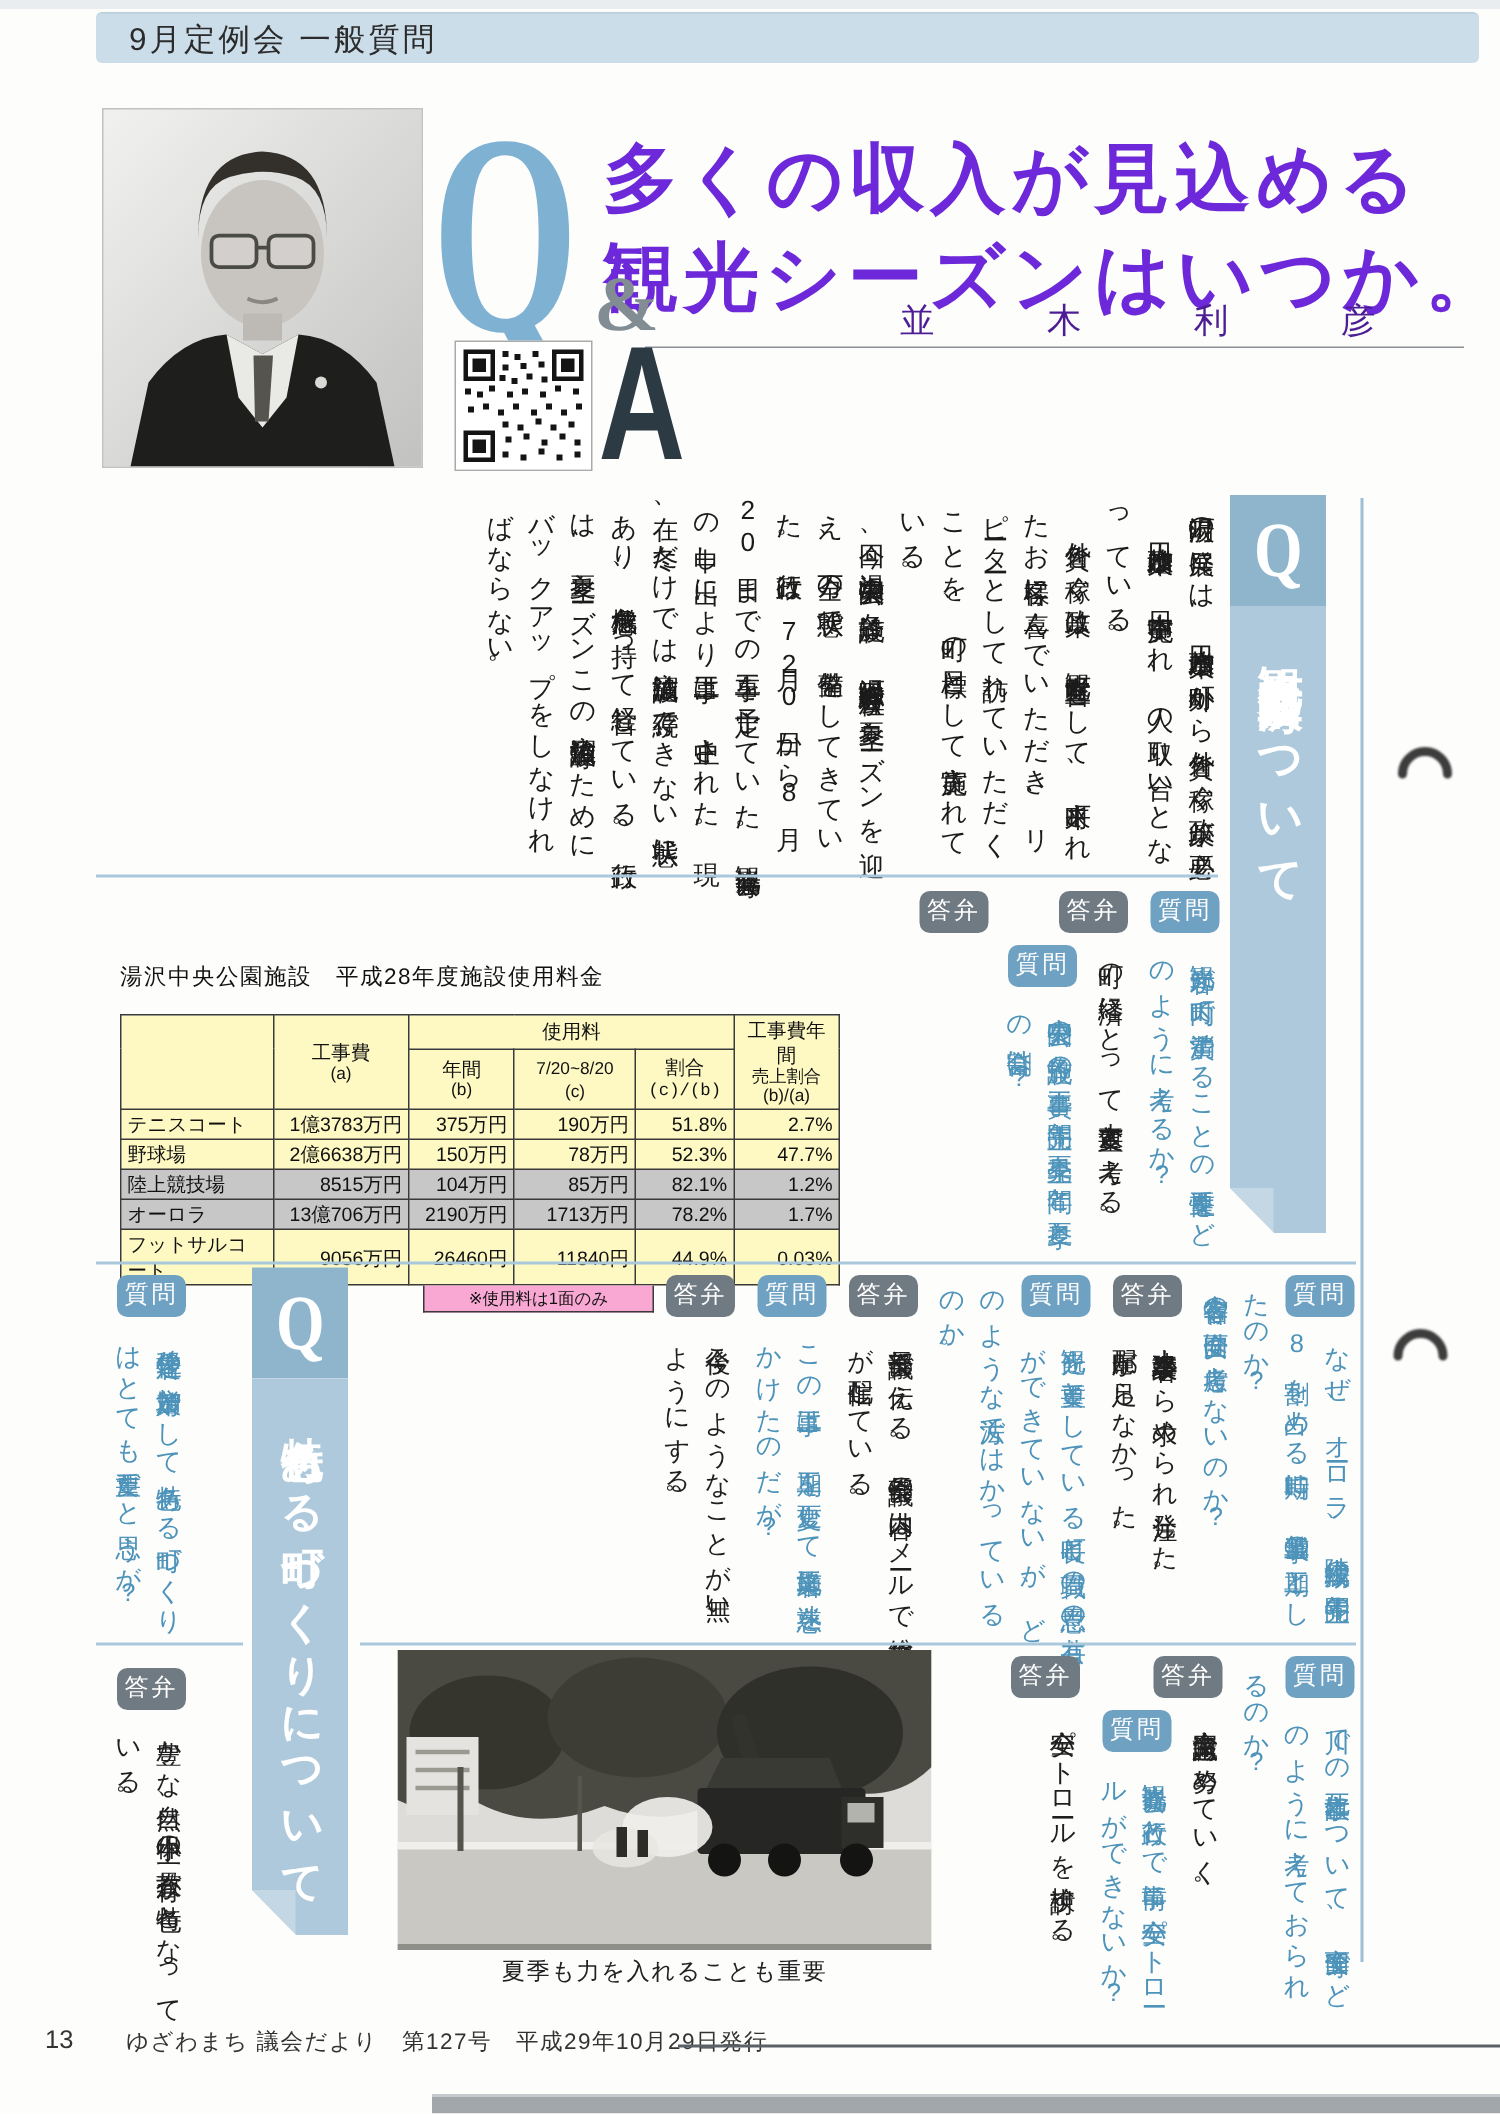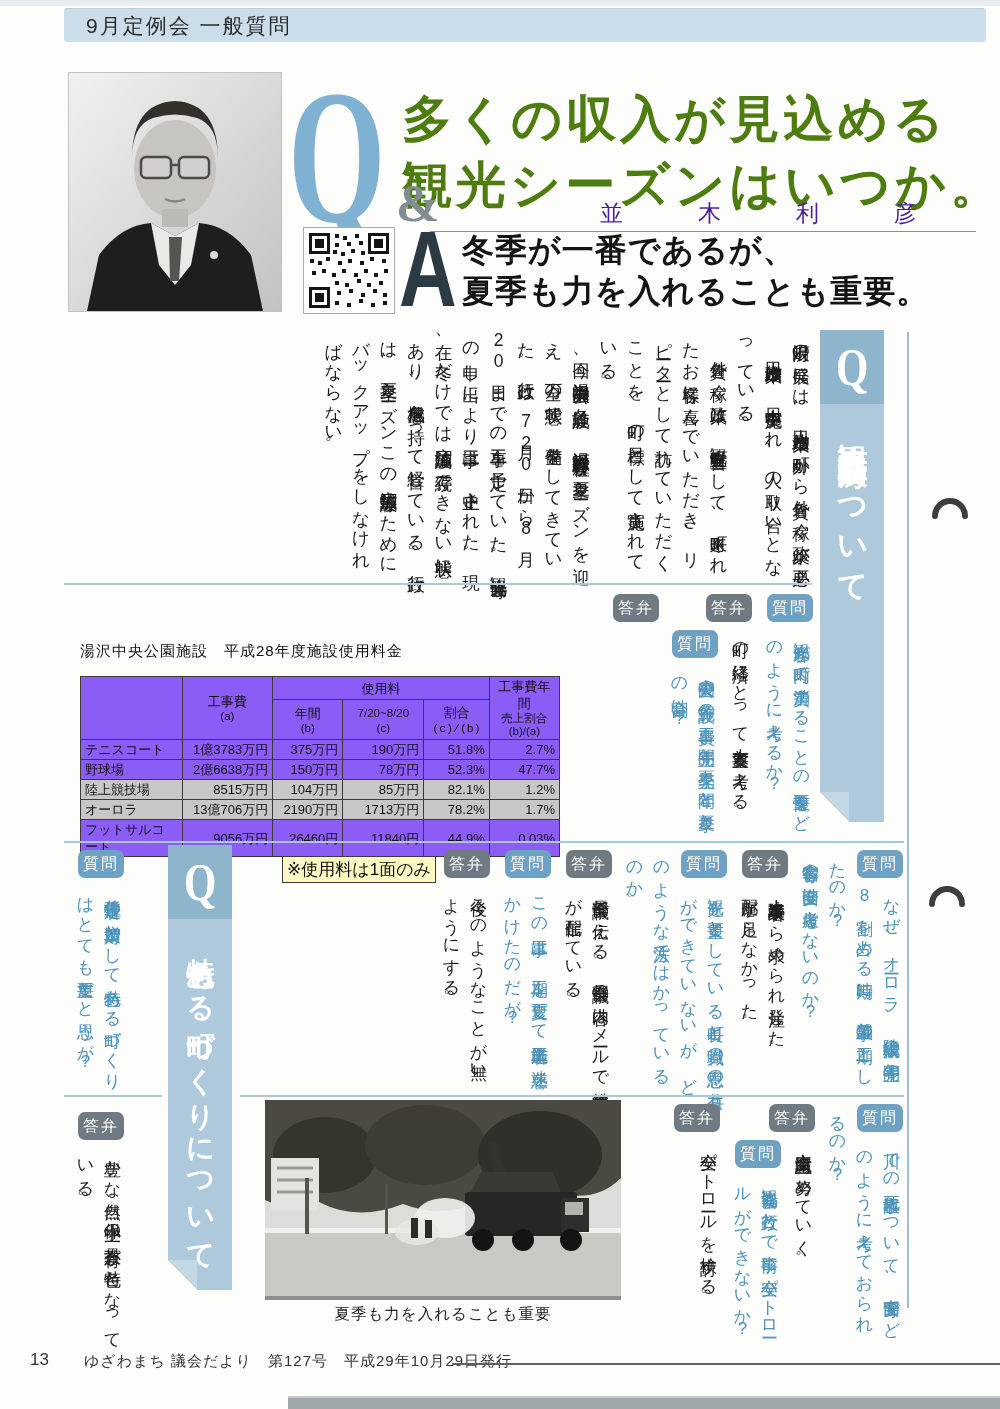--- a/index.html
+++ b/index.html
@@ -15,21 +15,21 @@
   .header-bar{left:64px;top:8px;width:922px;height:33px;background:#cbdde9;border-radius:4px;
               border-top:1px solid #b9cedb;display:flex;align-items:center;}
   .header-bar span{font-size:21px;color:#2b2b2b;margin-left:22px;letter-spacing:2px;}
   
   .portrait{left:68px;top:72px;width:212px;height:238px;border:1px solid #c2c2c2;background:#ddd;}
   .bigQ{left:288px;top:62px;font-family:"Liberation Serif","DejaVu Serif",serif;font-weight:bold;
         font-size:190px;line-height:1;color:#7fb1d2;transform:scaleX(.66);transform-origin:left top;}
   .amp{left:396px;top:178px;font-family:"Liberation Serif","DejaVu Serif",serif;font-weight:bold;
        font-size:52px;color:#828c93;line-height:1;}
   .headline{left:402px;top:86px;font-family:"Liberation Serif","DejaVu Serif",serif;font-weight:bold;
-            color:#4d7c0f;font-size:50px;line-height:66px;letter-spacing:4px;white-space:nowrap;}
+            color:#6d28d9;font-size:50px;line-height:66px;letter-spacing:4px;white-space:nowrap;}
   .speaker{left:600px;top:198px;font-family:"Liberation Serif","DejaVu Serif",serif;
            font-size:23px;color:#4c1d95;letter-spacing:75px;white-space:nowrap;}
   .name-rule{left:430px;top:231px;width:546px;height:1px;background:#8b9196;}
   .qr{left:303px;top:227px;width:90px;height:85px;background:#fff;border:1px solid #aaa;}
   .bigA{left:399px;top:215px;font-weight:bold;font-size:108px;line-height:1;color:#2c3a44;
         transform:scaleX(.74);transform-origin:left top;}
   .answer-head{left:462px;top:231px;font-weight:bold;font-size:32px;line-height:39px;
                color:#141414;letter-spacing:1px;white-space:nowrap;}
   
   .vtxt{writing-mode:vertical-rl;text-orientation:upright;}
@@ -63,29 +63,29 @@
           font-family:"Liberation Serif","DejaVu Serif",serif;letter-spacing:3px;}
   .rt1{font-size:30px;}
   .rt2{font-size:28px;}
   
   .divider{height:2px;background:#a9c8db;}
   
   .table-wrap{left:80px;top:642px;width:480px;font-size:13px;color:#111;}
   .table-title{font-size:15px;margin-bottom:15px;letter-spacing:1px;}
   table.fee{border-collapse:collapse;table-layout:fixed;}
   table.fee th,table.fee td{border:1px solid #3a3a3a;padding:1px 4px;font-weight:normal;
-                            line-height:17px;background:#8b5cf6;}
+                            line-height:17px;background:#fef9c3;}
   table.fee .num{text-align:right;}
   table.fee .ctr{text-align:center;}
   table.fee tr.shaded th,table.fee tr.shaded td{background:#c7c7c7;}
   table.fee .sub{font-size:11.5px;display:block;line-height:13px;}
   .c-name{width:108px;} .c-cost{width:92px;} .c-ann{width:66px;} .c-sum{width:76px;}
   .c-rat{width:58px;font-family:Liberation Mono, monospace;} .c-cr{width:66px;}
   .fee-note{border:1px solid #3a3a3a;border-top:none;width:152px;margin-left:202px;
-            text-align:center;font-size:17px;padding:1px 0;background:#fef9c3;}
+            text-align:center;font-size:11px;padding:1px 0;background:#f9a8d4;}
   
   .cphoto{left:265px;top:1100px;width:356px;height:200px;}
   .caption{left:265px;top:1304px;width:356px;text-align:center;font-size:15.5px;color:#222;
            letter-spacing:1px;}
   
   .pageno{left:30px;top:1350px;font-size:17px;color:#333;}
   .footer-txt{left:84px;top:1352px;font-size:15px;color:#333;letter-spacing:1px;}
   .footer-txt span{margin-right:16px;}
   .footer-rule{left:452px;top:1363px;width:548px;height:2px;background:#5a6268;}
 </style>
@@ -198,22 +198,20 @@
         <rect x="31" y="73" width="4" height="4"></rect>
           <rect x="43" y="75" width="4" height="4"></rect>
           <rect x="55" y="71" width="4" height="4"></rect>
         <rect x="67" y="75" width="4" height="4"></rect>
           <rect x="79" y="73" width="4" height="4"></rect>
       </g>
     </svg>
   </div>
 
   <div class="abs bigA">A</div>
-  <div class="abs answer-head" style="top:231px;">冬季が一番であるが、</div>
-  <div class="abs answer-head" style="top:272px;">夏季も力を入れることも重要。</div>
 
   <div class="abs vtxt intro">
     <p>湯沢町の発展には、人口増加政策と町外から外貨を稼ぐ政策が必要。</p>
     <p class="indent">人口増加政策は、日本中実施され、人の取り合いとなっている。</p>
     <p class="indent">外貨を稼ぐ政策は、観光立町宣言をして、来町されたお客様に喜んでいただき、リピーターとして訪れていただくことを、町の目標として実施されている。</p>
     <p class="indent">今回、湯沢中央公園の各施設は、湯沢町総合管理公社が夏季シーズンを迎え、万全の状態で、整備をしてきていた。行政は、7月20日から8月20日までの工事を予定していた。観光協会等の申し出により工事は、中止された。現在、冬だけでは宿泊施設は存続できない状態にあり、危機感を持って経営している。行政は、夏季シーズンこの宿泊施設等のためにバックアップをしなければならない。</p>
   </div>
 
   <div class="ribbon" style="left:820px;top:330px;height:492px;">
     <div class="qbox">

